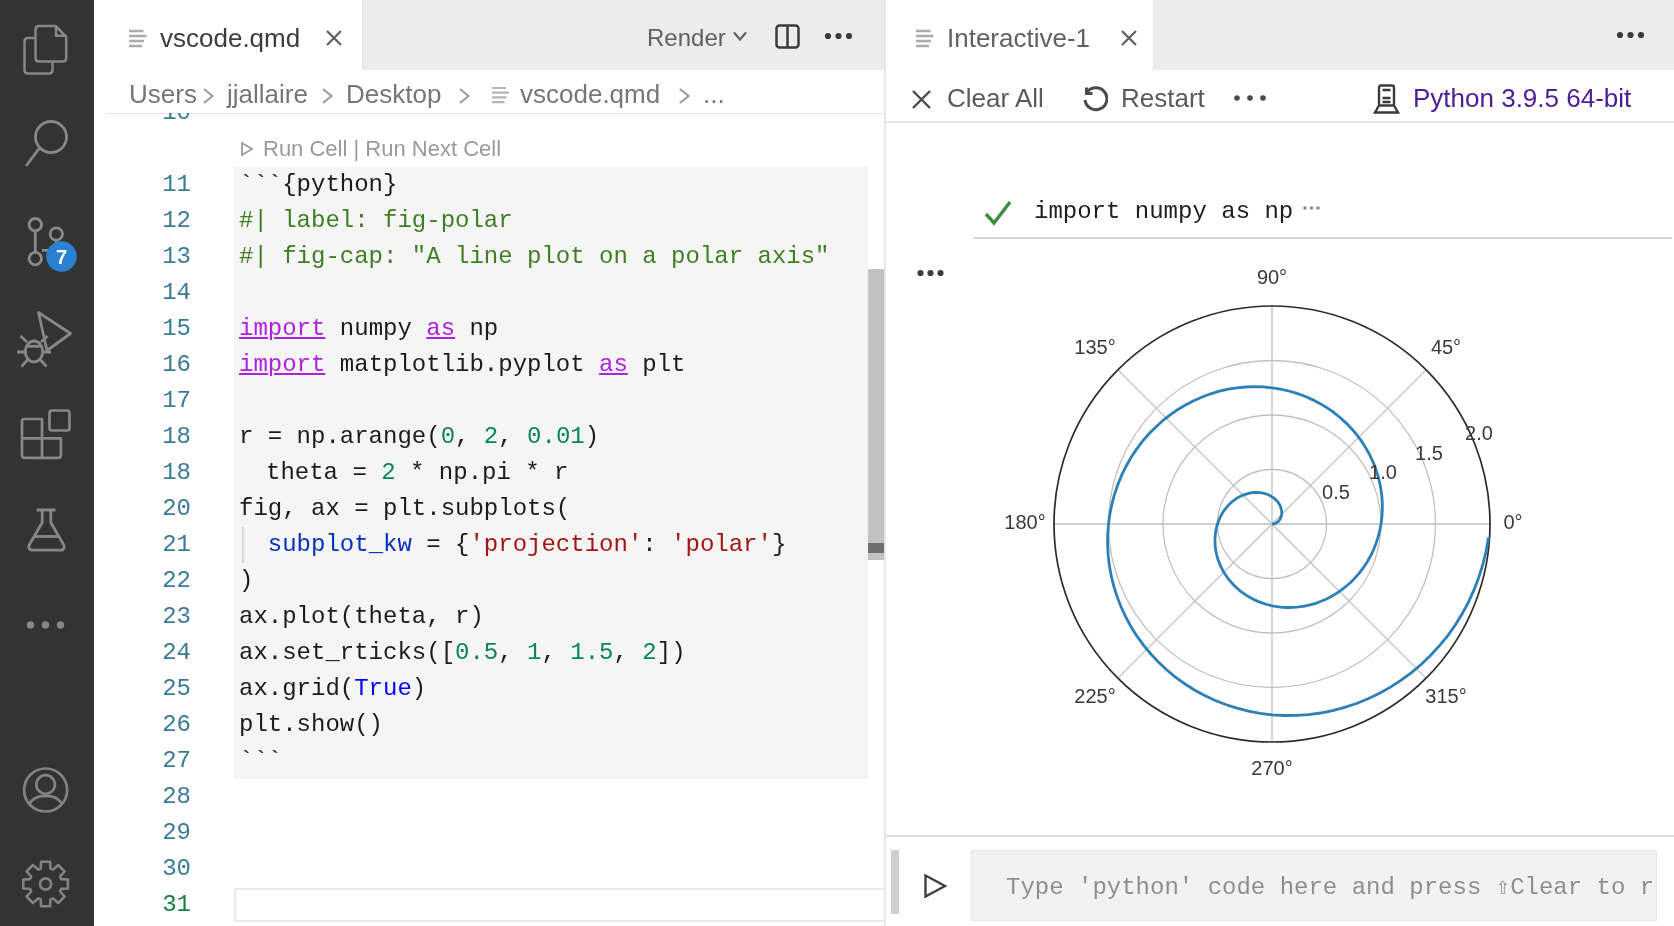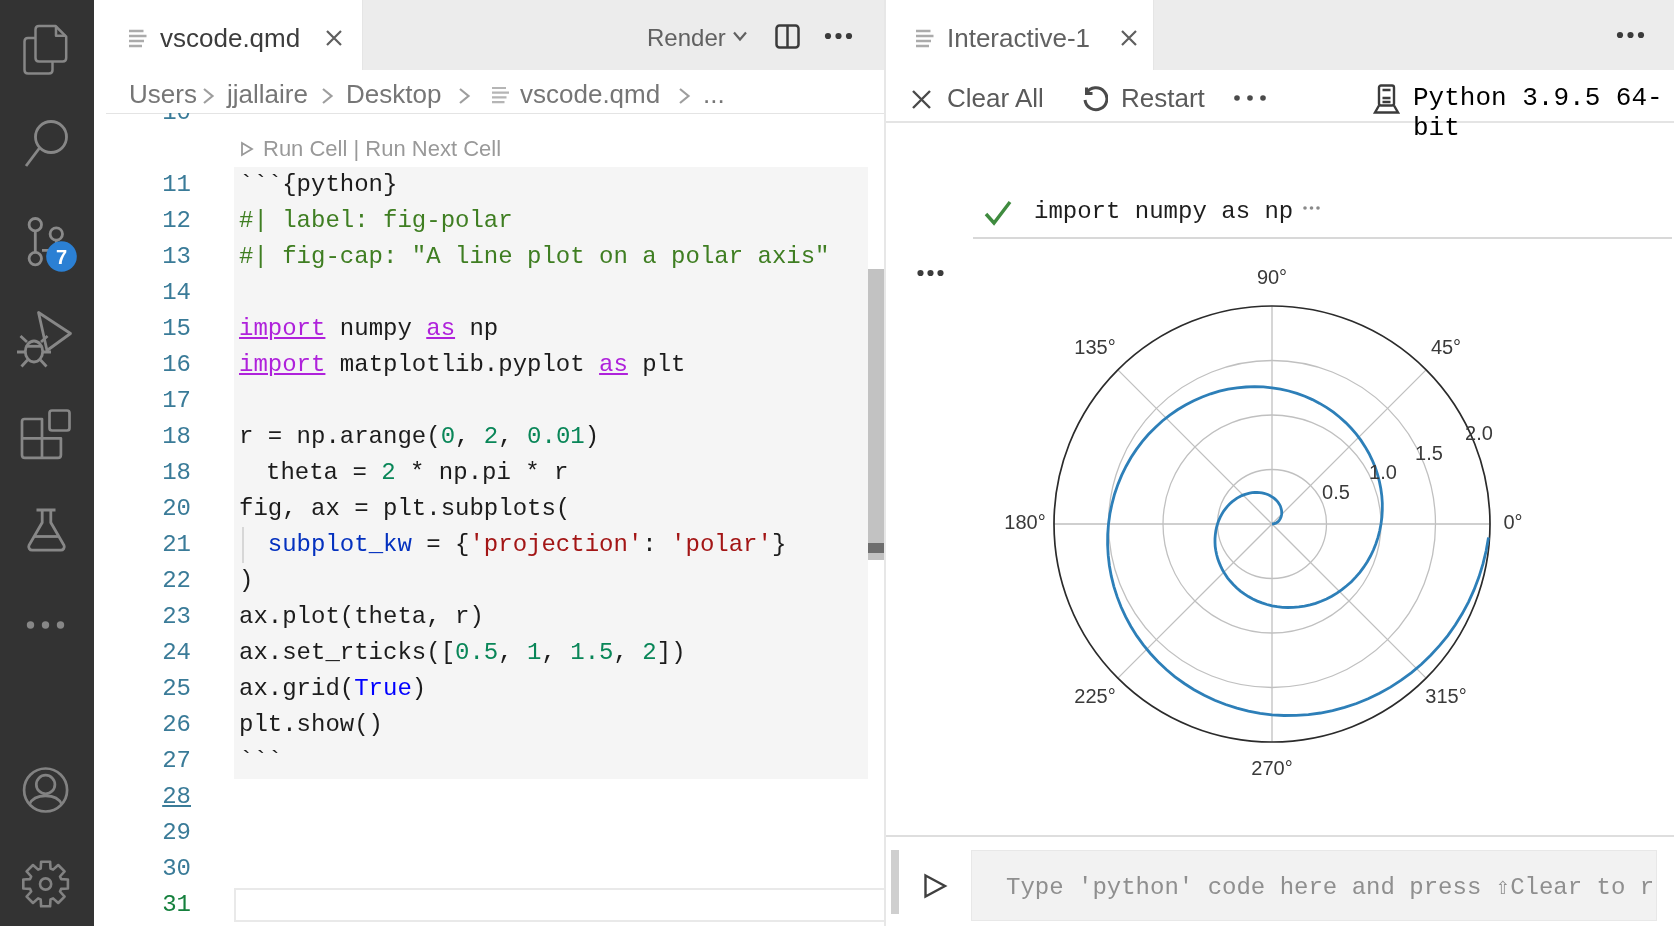--- a/index.html
+++ b/index.html
@@ -184,21 +184,21 @@
       <div class="gut" style="top:306px;">18</div>
       <div class="gut" style="top:342px;">18</div>
       <div class="gut" style="top:378px;">20</div>
       <div class="gut" style="top:414px;">21</div>
       <div class="gut" style="top:450px;">22</div>
       <div class="gut" style="top:486px;">23</div>
       <div class="gut" style="top:522px;">24</div>
       <div class="gut" style="top:558px;">25</div>
       <div class="gut" style="top:594px;">26</div>
       <div class="gut" style="top:630px;">27</div>
-      <div class="gut" style="top:666px;text-decoration:underline;">28</div>
+      <div class="gut" style="top:666px;">28</div>
       <div class="gut" style="top:702px;">29</div>
       <div class="gut" style="top:738px;">30</div>
       <div class="gut" style="top:774px;color:#15803d;">31</div>
 
       <svg class="abs" style="left:134px;top:28px" width="14" height="16" viewBox="0 0 14 16">
         <path d="M2 2 L12 8 L2 14 z" stroke="#999999" stroke-width="1.8" fill="none"></path>
       </svg>
       <div class="abs" style="left:157px;top:23px;font-size:22px;color:#999999;">Run Cell | Run Next Cell</div>
 
       <div class="cl" style="top:54px;">```{python}</div>
@@ -263,21 +263,21 @@
             <circle cx="31" cy="5" r="2.8"></circle>
           </g>
       </svg>
       <svg class="abs" style="left:486px;top:14px" width="28" height="30" viewBox="0 0 28 30">
         <g stroke="#3b3b3b" stroke-width="2.4" fill="none">
           <rect x="7" y="1.5" width="15" height="20" rx="2"></rect>
           <path d="M10.5 6 h8 M10.5 14 h8 M10.5 18 h8"></path>
           <path d="M7 21.5 L3 28.5 h23 L22 21.5"></path>
         </g>
       </svg>
-      <div class="abs tool" style="left:527px;top:13px;color:#000000;font-family:Liberation Mono, monospace;">Python 3.9.5 64-bit</div>
+      <div class="abs tool" style="left:527px;top:13px;color:#4c1d95;">Python 3.9.5 64-bit</div>
     </div>
 
     <svg class="abs" style="left:97px;top:199px" width="30" height="28" viewBox="0 0 30 28">
       <path d="M3 15 L11 24 L27 3" stroke="#3f8b3f" stroke-width="3.4" fill="none"></path>
     </svg>
     <div class="abs mono" style="left:148px;top:194px;font-size:24px;line-height:36px;color:#1e1e1e;">import numpy as np</div>
     <svg class="abs" style="left:415px;top:204px" width="22" height="8" viewBox="0 0 22 8">
       <g fill="#8a8a8a">
           <circle cx="4" cy="4" r="1.8"></circle>
           <circle cx="10.5" cy="4" r="1.8"></circle>

